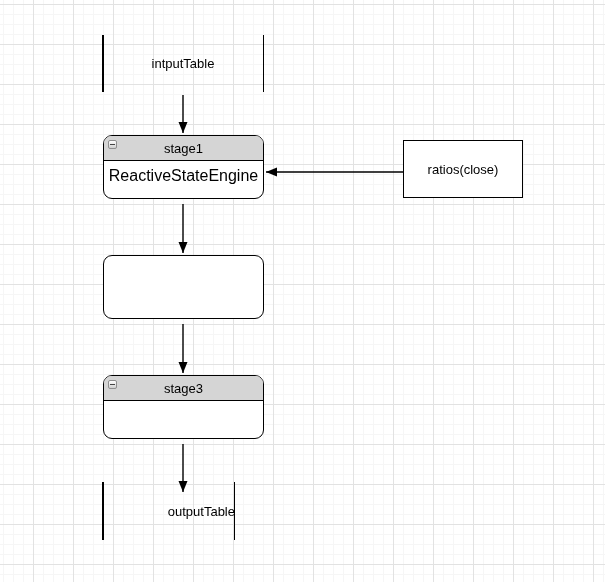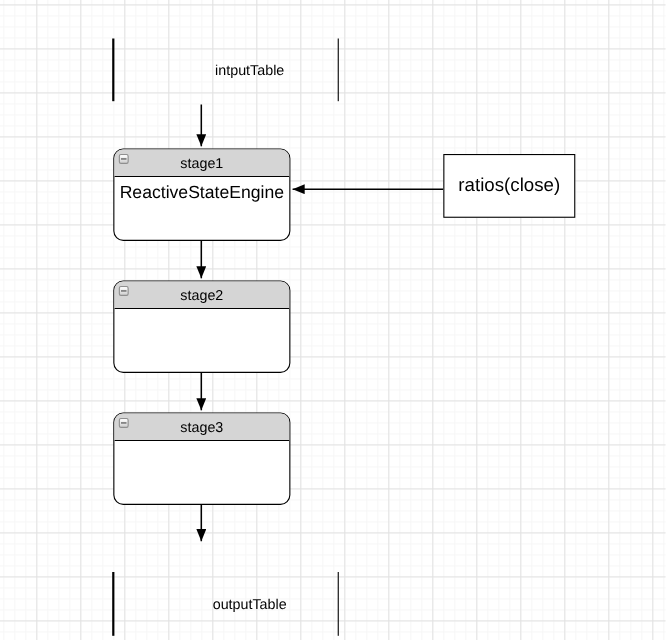--- a/index.html
+++ b/index.html
@@ -35,37 +35,36 @@
   }
   .arrowhead { fill: var(--arrow, #000000); }
 
   
   .io-group {
     position: absolute;
     display: flex;
     align-items: center;
     justify-content: center;
     font-size: 13px;
-    padding-left: 44px;
   }
   .io-bar {
     position: absolute;
     top: 0;
     width: 1.5px;
     height: 100%;
     background: var(--shape_border, #000000);
   }
   .io-bar.left  { left: 0; }
   .io-bar.right { right: 0; }
 
   
   .stage {
     position: absolute;
     width: 161px;
-    height: 84px;
+    height: 64px;
     box-sizing: border-box;
     background: #ffffff;
     border: 1.3px solid var(--shape_border, #000000);
     border-radius: 9px;
     box-shadow: 0 0 0 0 transparent;
   }
   .stage-header {
     position: relative;
     height: 24px;
     background: var(--stage_header_fill, #d5d5d5);
@@ -106,21 +105,21 @@
 
   
   .rect-box {
     position: absolute;
     box-sizing: border-box;
     background: #ffffff;
     border: 1.3px solid var(--shape_border, #000000);
     display: flex;
     align-items: center;
     justify-content: center;
-    font-size: 17px;
+    font-size: 13px;
   }
 </style>
 </head>
 <body>
 
 <div class="canvas">
 
   <svg class="edges" viewBox="0 0 605 582">
     <defs>
       <marker id="arrow" markerUnits="userSpaceOnUse" markerWidth="12" markerHeight="10" refX="11" refY="4.5" orient="auto">
@@ -158,32 +157,28 @@
     <div class="stage-body">
       <span>ReactiveStateEngine</span>
     </div>
   </div>
 
   <div class="rect-box" style="left:403px; top:140px; width:120px; height:58px;">
     <span>ratios(close)</span>
   </div>
 
   <div class="stage" style="left:103px; top:255px;">
-    <div class="stage-header">
-      <span class="collapse-btn"></span>
-      <span>stage2</span>
-    </div>
   </div>
 
   <div class="stage" style="left:103px; top:375px;">
     <div class="stage-header">
       <span class="collapse-btn"></span>
       <span>stage3</span>
     </div>
   </div>
 
-  <div class="io-group" style="left:102px; top:520px; width:162px; height:58px;">
+  <div class="io-group" style="left:102px; top:482px; width:133px; height:58px;justify-content:flex-end;">
     <div class="io-bar left"></div>
     <span>outputTable</span>
     <div class="io-bar right"></div>
   </div>
 
 </div>
 
 </body></html>

